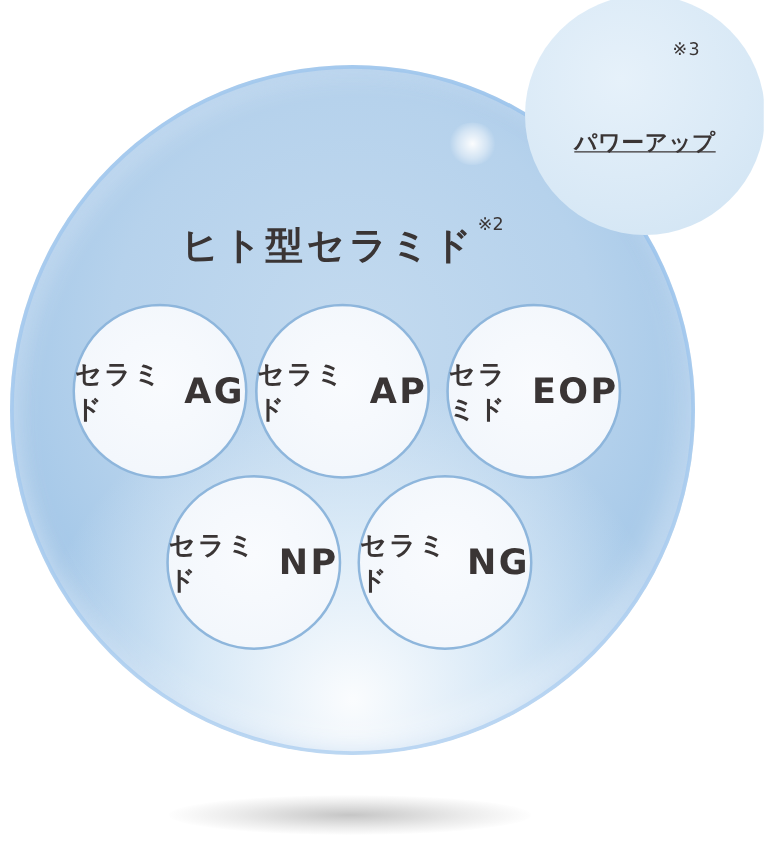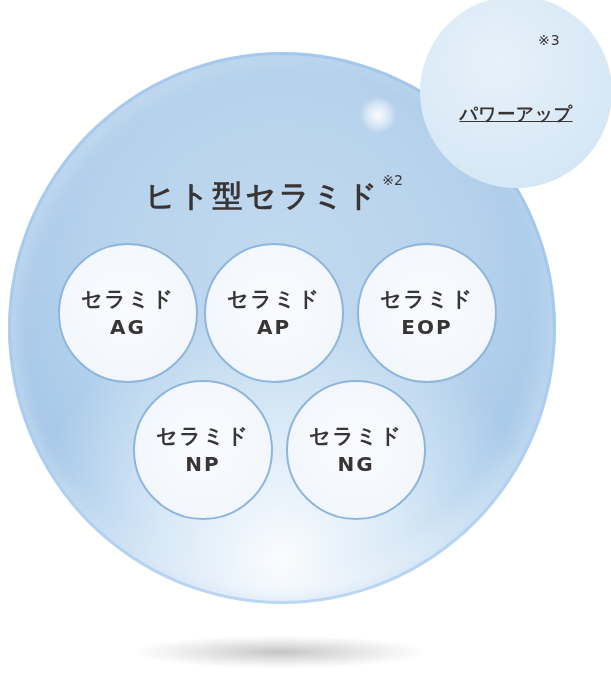--- a/index.html
+++ b/index.html
@@ -19,23 +19,23 @@
   .badge { position:absolute; left:420px; top:-4px; width:192px; height:192px; border-radius:50%;
            background:radial-gradient(circle at 40% 35%, #e6f1fa 0%, #d9e9f6 60%, #cfe3f3 100%);
            text-align:center; }
   .badge .note { position:absolute; left:118px; top:36px; font-size:14px; color:#3a3535; letter-spacing:1px; }
   .badge .big { position:absolute; left:0; width:100%; top:58px; font-size:31px; font-weight:bold; letter-spacing:4px; color:#3a3535; }
   .badge .sub { position:absolute; left:0; width:100%; top:106px; font-size:18px; font-weight:bold; color:#3a3535; letter-spacing:0.5px;text-decoration:underline; }
   .title { position:absolute; left:145px; top:160px; font-size:30px; font-weight:bold; letter-spacing:3px; color:#3a3535; white-space:nowrap;margin-top:16px; }
   .title sup { font-size:14px; font-weight:normal; letter-spacing:0; vertical-align:top; position:relative; top:-4px; margin-left:2px; }
   .chip { position:absolute; width:140px; height:140px; border-radius:50%; box-sizing:border-box;
           background:radial-gradient(circle at 50% 45%, #f9fbfe 0%, #f3f7fc 70%, #e9f1f9 100%);
-          border:2px solid #8eb6dc; display:flex; flex-direction:column; align-items:center; justify-content:center; }
+          border:2px solid #8eb6dc; display:flex; align-items:center; justify-content:center; }
   .chip .l1 { font-size:21px; font-weight:bold; color:#3a3535; letter-spacing:2px; line-height:28px; }
-  .chip .l2 { font-size:20px; font-weight:bold; color:#3a3535; letter-spacing:2px; line-height:28px; }
+  .chip .l2 { font-size:28px; font-weight:bold; color:#3a3535; letter-spacing:2px; line-height:28px; }
 </style>
 </head>
 <body>
 
 <div class="shadow"></div>
 
 <div class="bubble"></div>
 <div class="rim"></div>
 <div class="glint"></div>
 

